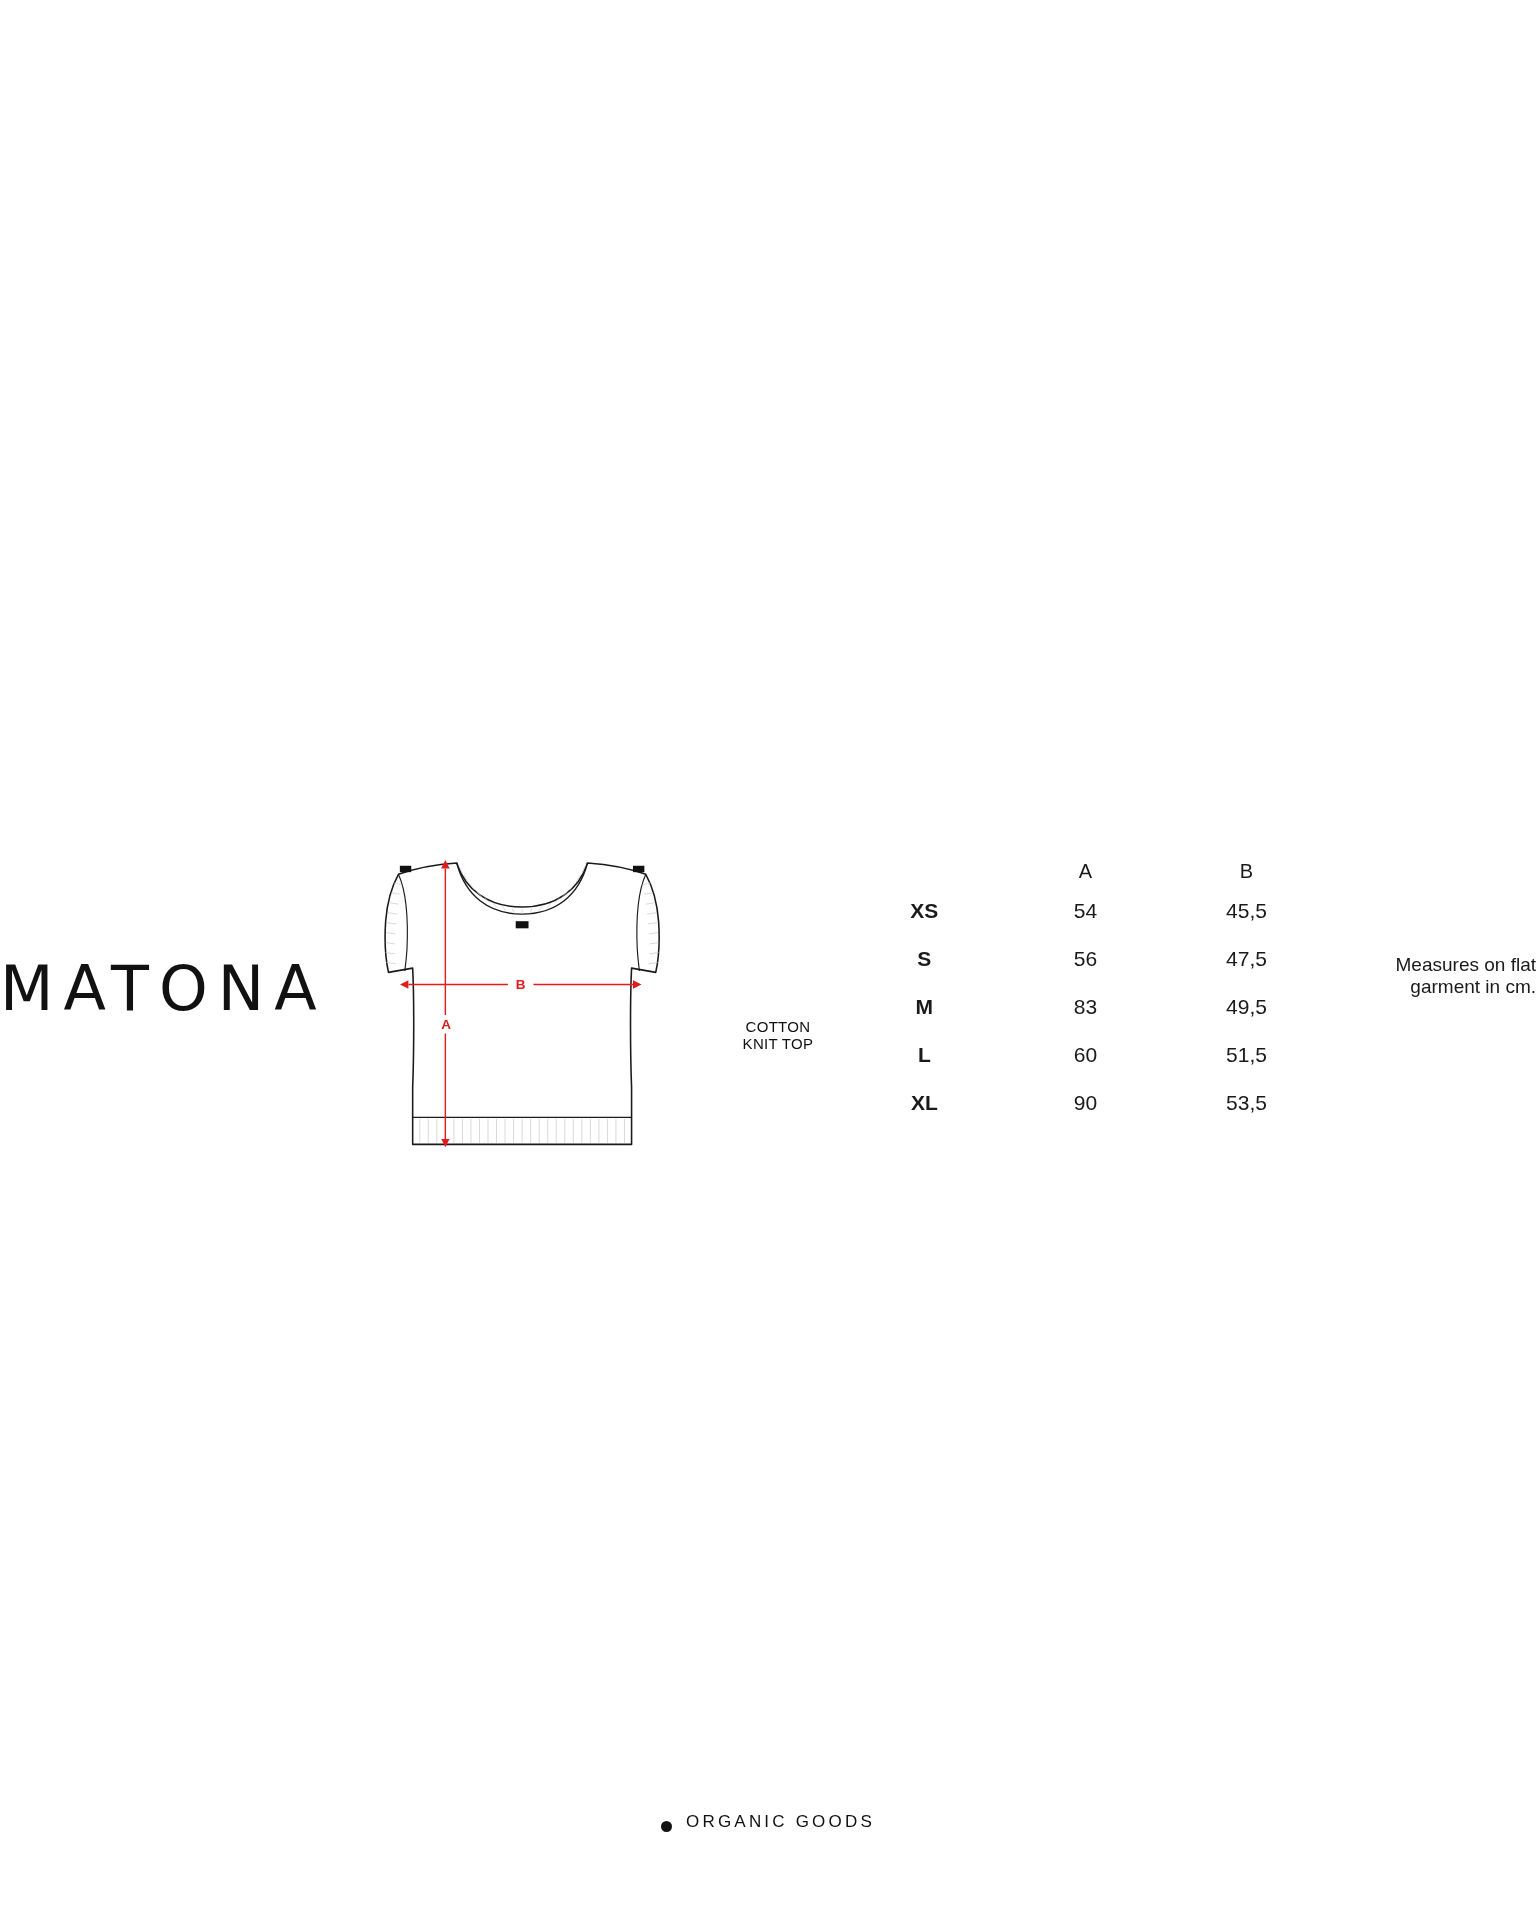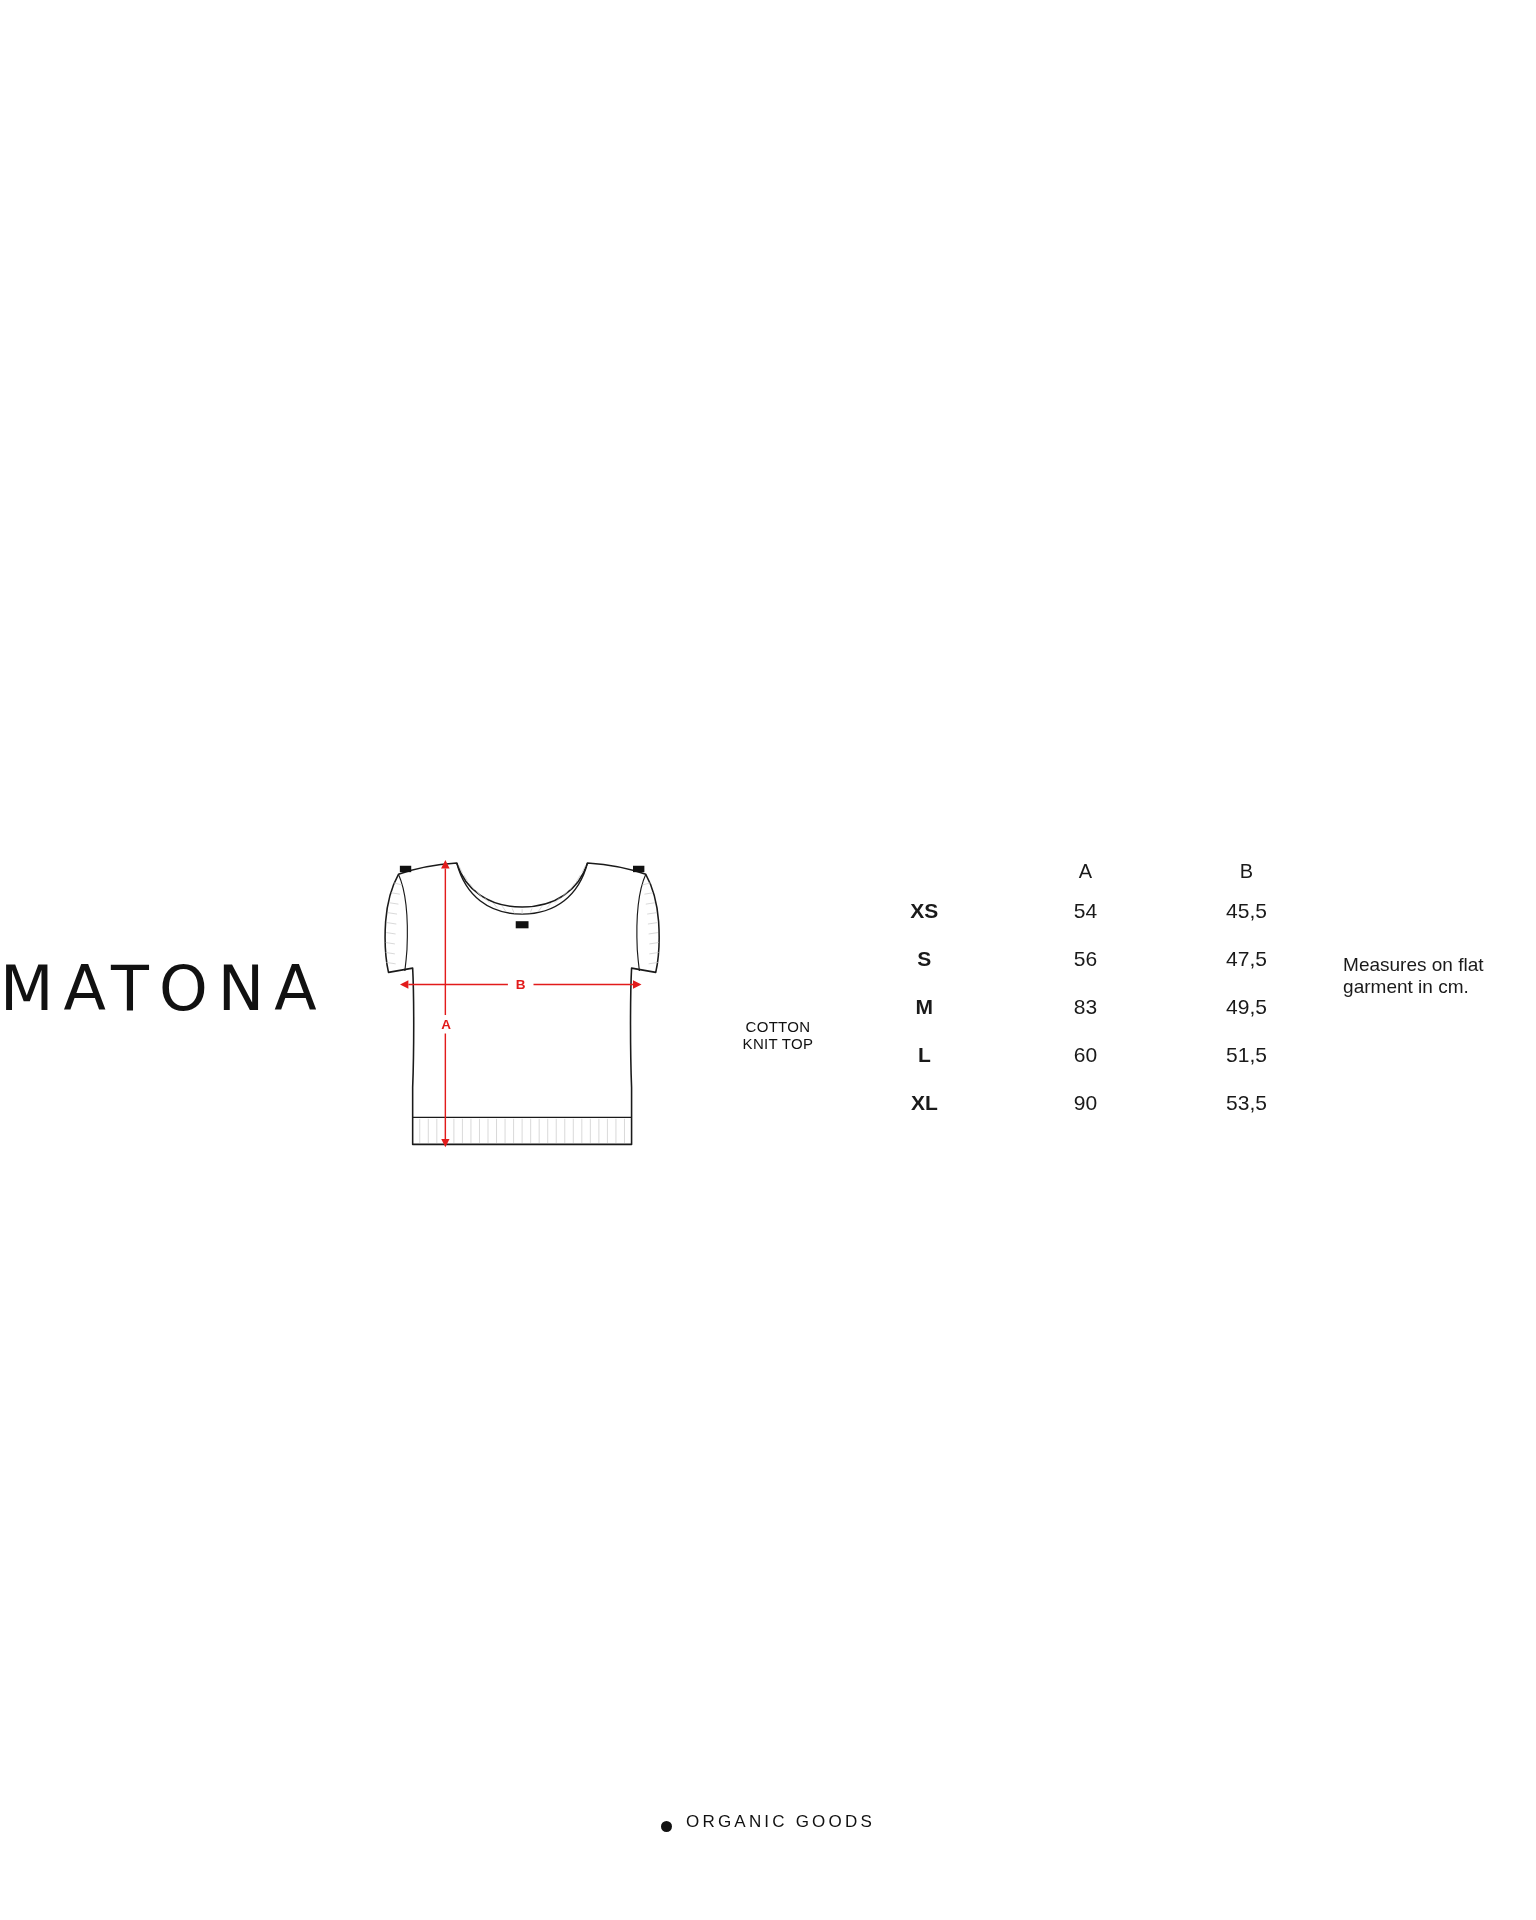--- a/index.html
+++ b/index.html
@@ -95,21 +95,21 @@
     color: #1a1a1a;
   }
   .size-table tbody tr td.size-cell {
     font-weight: bold;
   }
 
   .note {
     margin-top: 31px;
     font-size: 19px;
     color: #1a1a1a;
-    text-align: left;
+    text-align: right;
   }
 
   
   .footer {
     position: absolute;
     bottom: 88px;
     left: 0;
     width: 100%;
     display: flex;
     align-items: flex-end;

